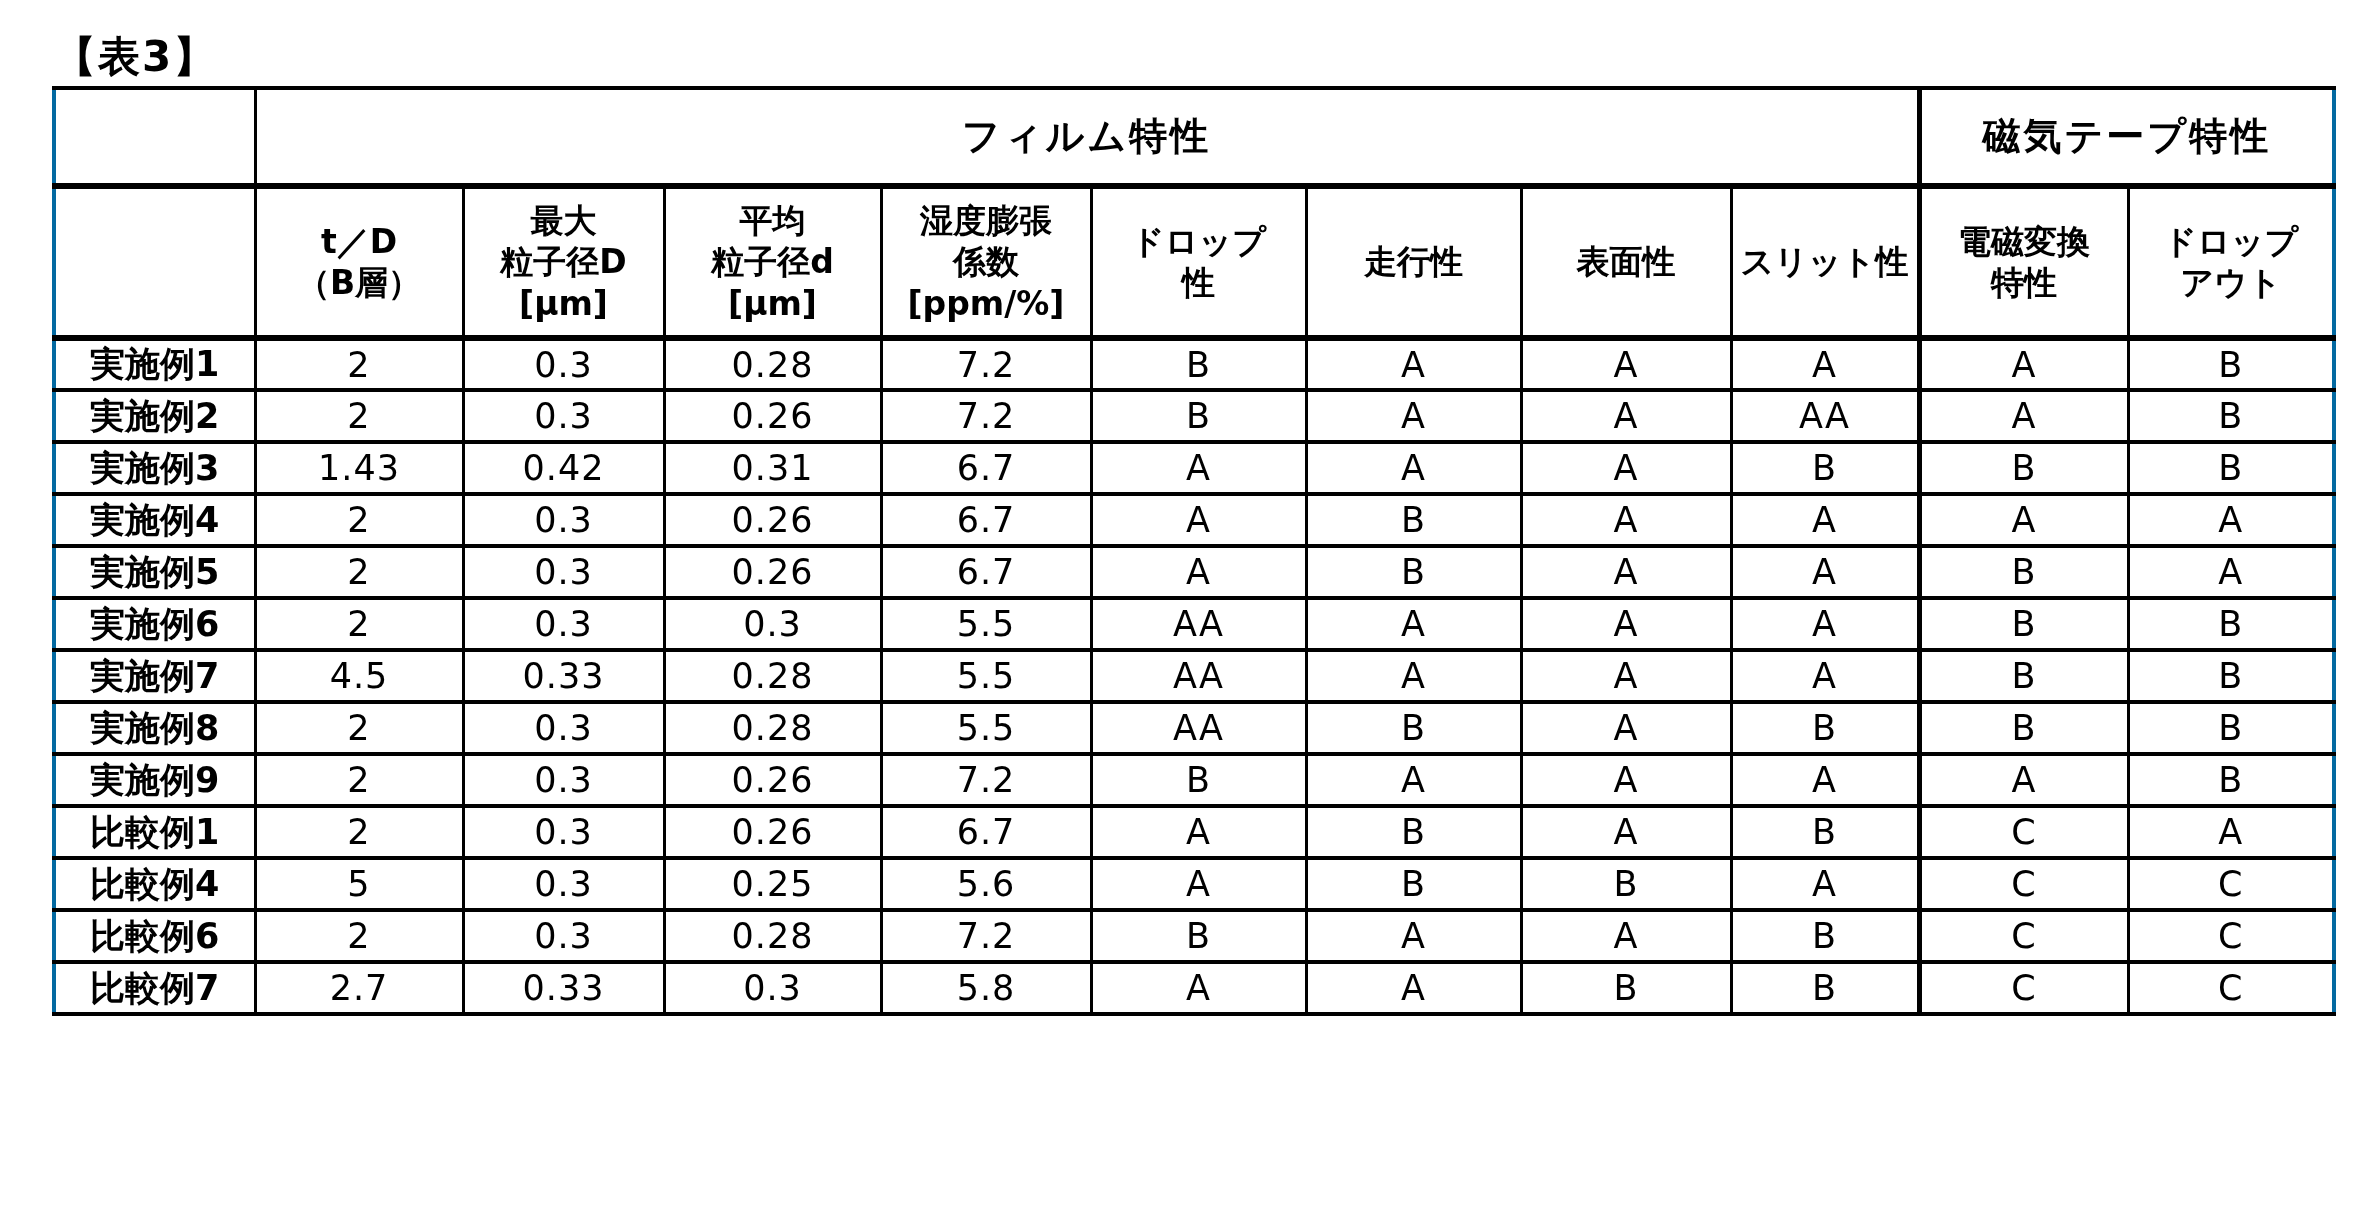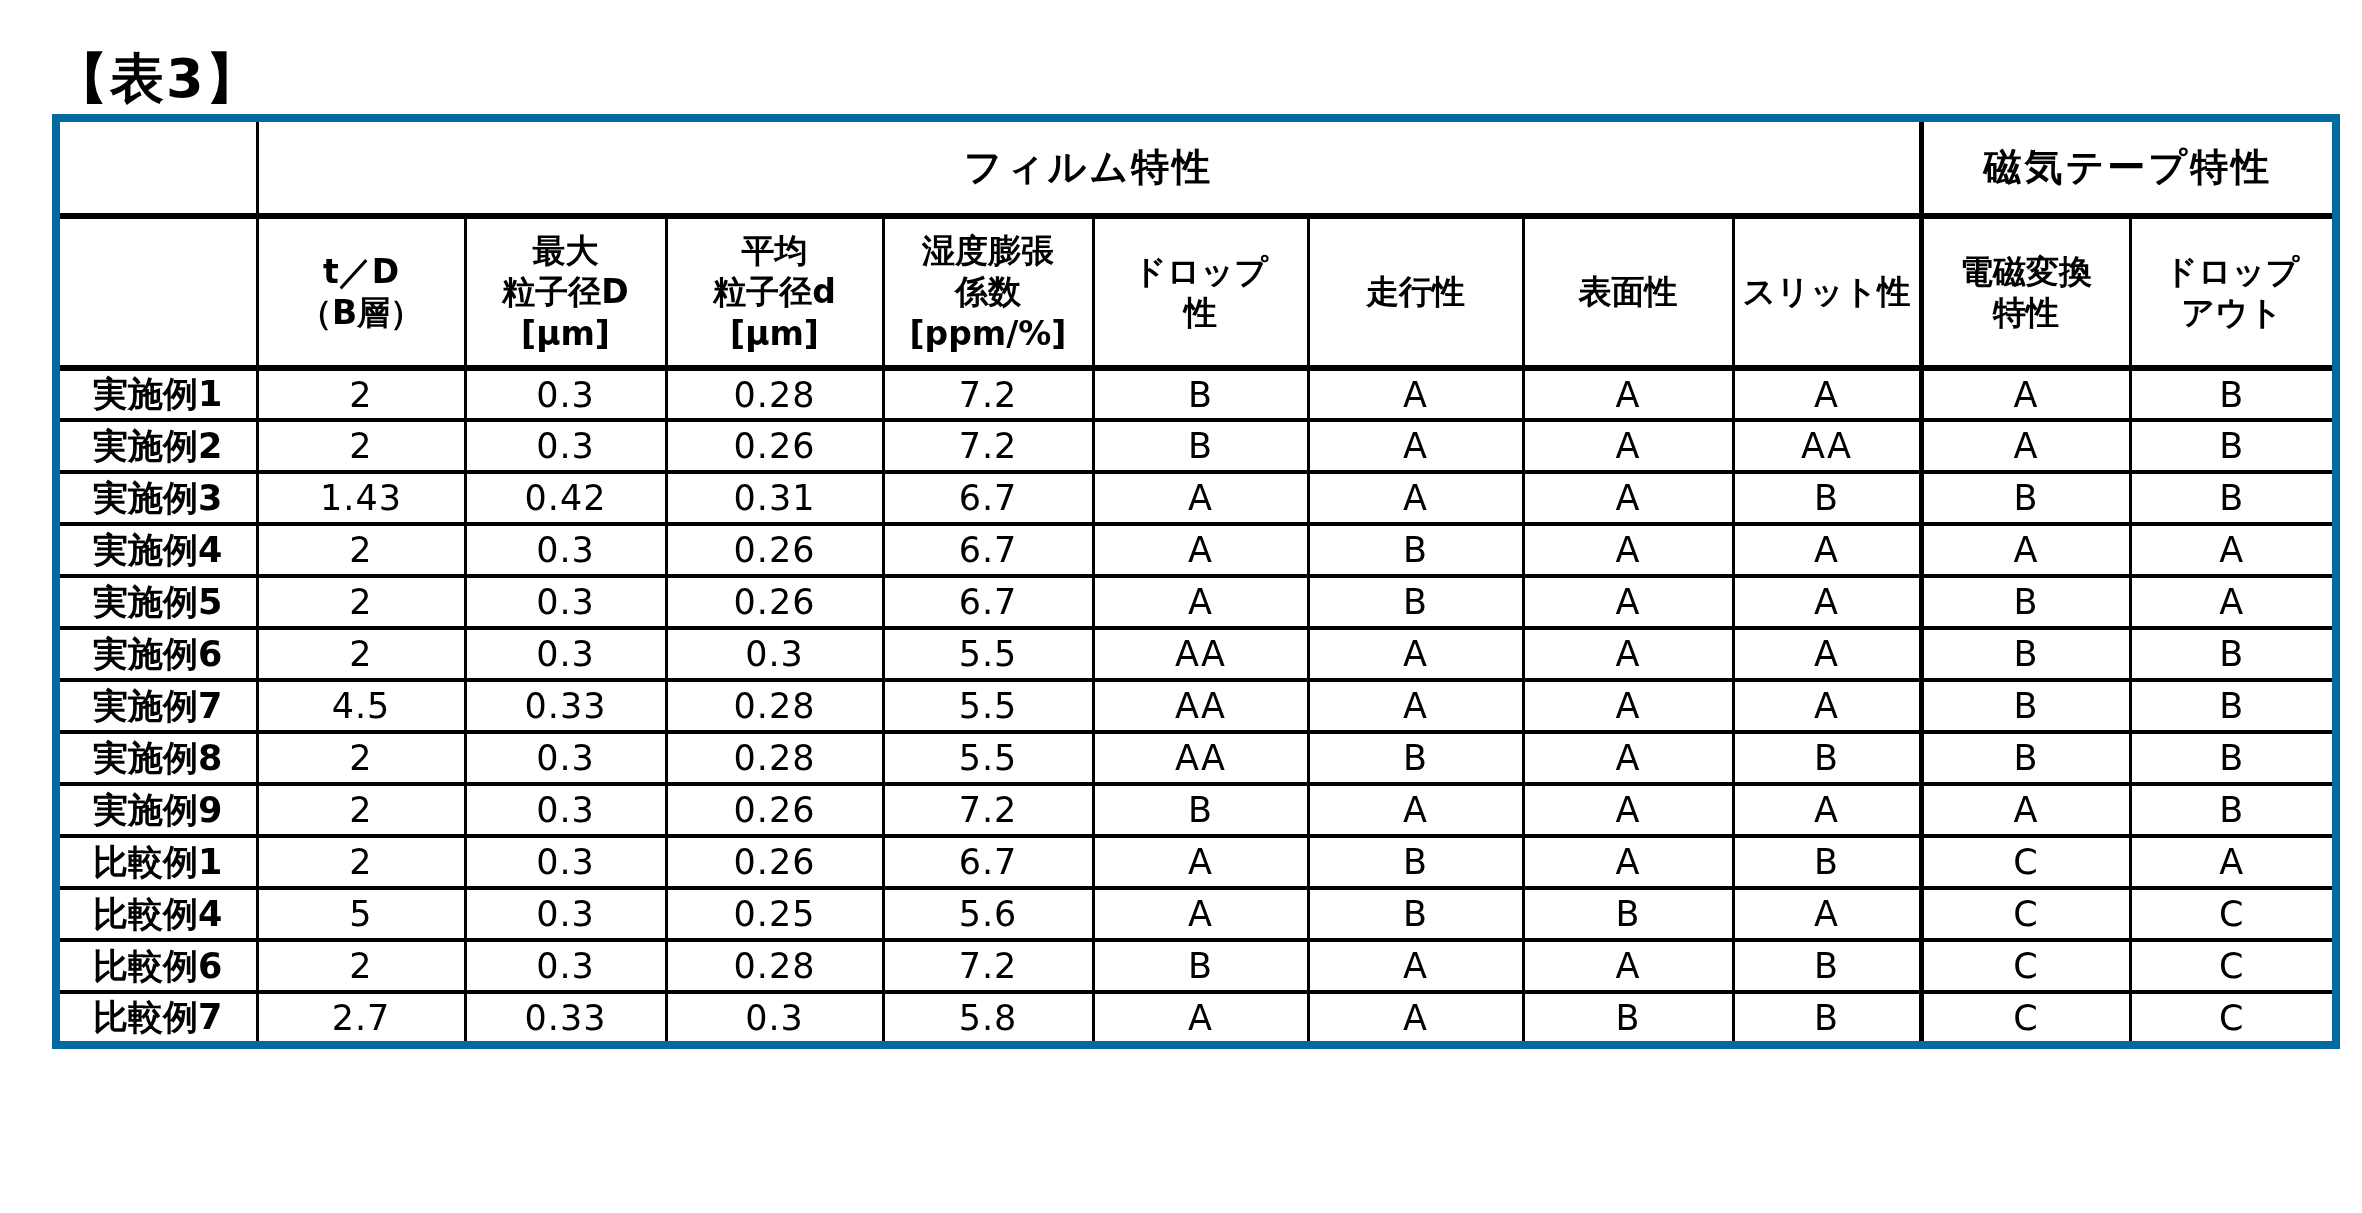--- a/index.html
+++ b/index.html
@@ -12,31 +12,31 @@
     font-family: "DejaVu Sans", "Liberation Sans", sans-serif;
   }
   .page {
     position: relative;
     width: 2362px;
     height: 1213px;
     box-sizing: border-box;
     padding: 36px 0 0 52px;
   }
   .caption {
-    font-size: 54px;
+    font-size: 42px;
     font-weight: bold;
     letter-spacing: 2px;
     line-height: 1;
-    margin: 16px 0 8px 2px;
+    margin: 0 0 8px 2px;
   }
   table.props {
     border-collapse: collapse;
     table-layout: fixed;
     width: 2280px;
-    border: 8px solid #0369a1;
+    border: 4px solid #0369a1;
   }
   table.props th, table.props td {
     border: 3px solid #000;
     border-top-width: 4px;
     border-bottom-width: 4px;
     text-align: center;
     vertical-align: middle;
     padding: 0;
     overflow: hidden;
     background: #fff;

